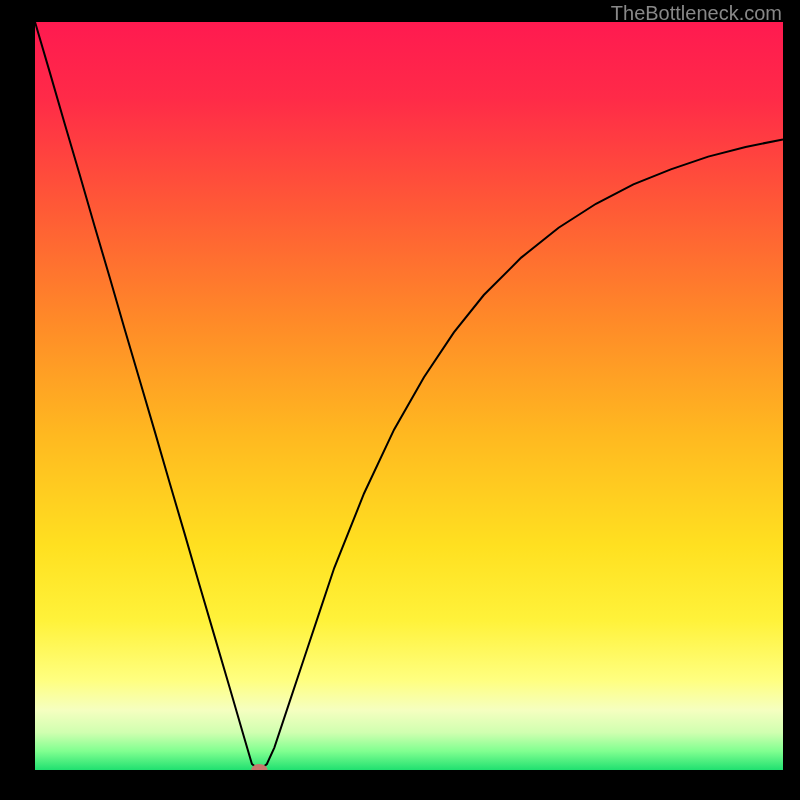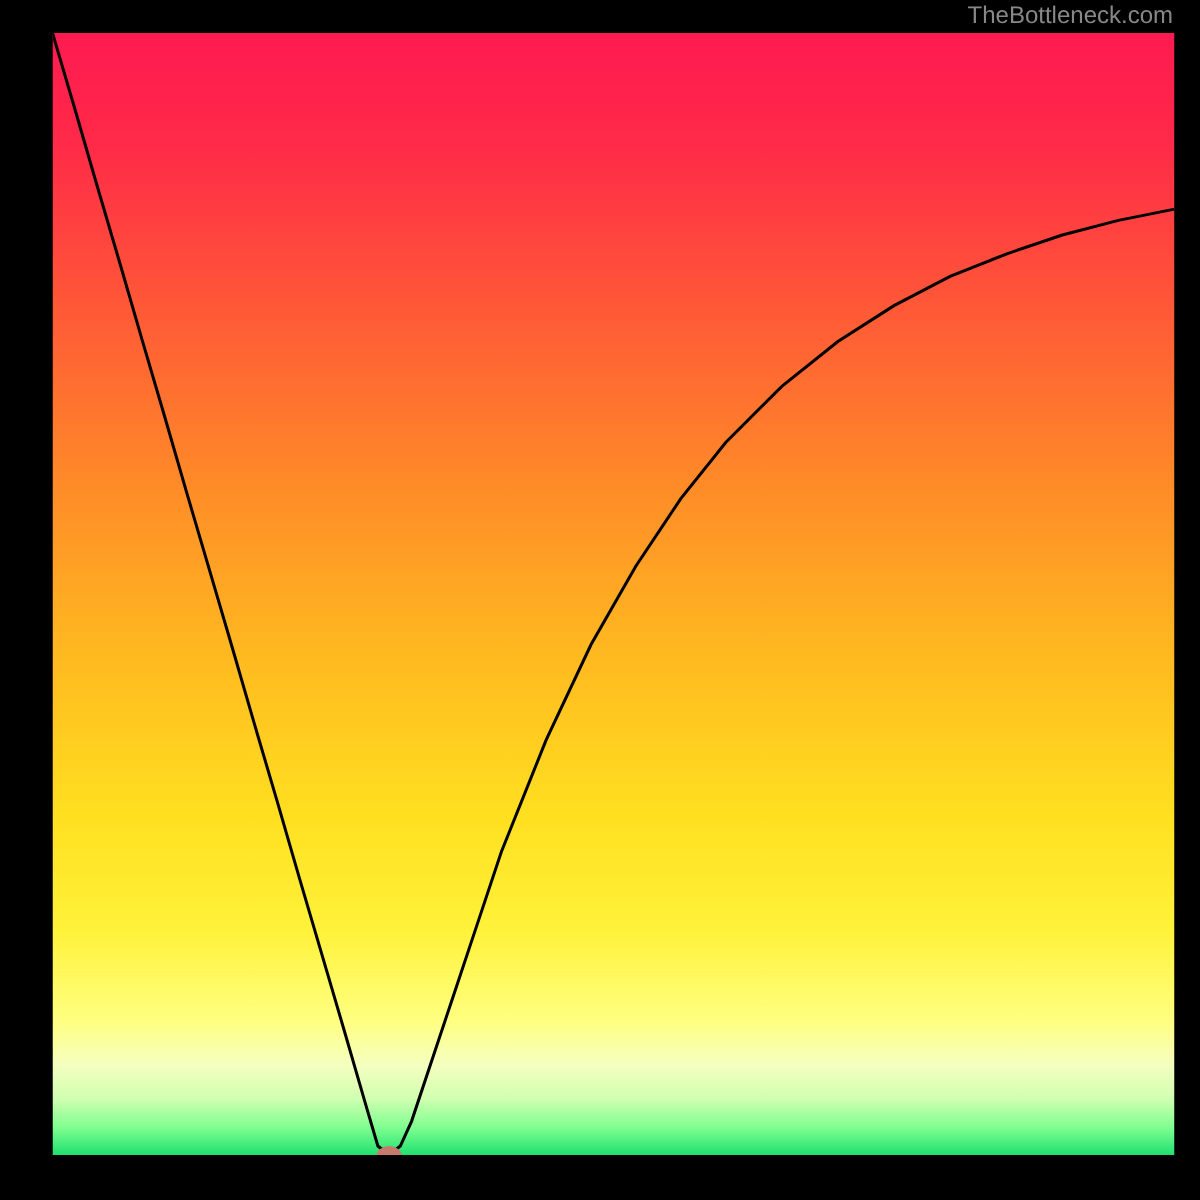--- a/index.html
+++ b/index.html
@@ -14,21 +14,21 @@
     width: 800px;
     height: 800px;
     background: #000;
   }
   .watermark {
     position: absolute;
     top: 2px;
     right: 18px;
     color: #888;
     font-family: Arial, Helvetica, sans-serif;
-    font-size: 16px;
+    font-size: 20px;
     font-weight: 500;
     z-index: 10;
   }
   .plot {
     position: absolute;
     left: 35px;
     top: 22px;
     width: 748px;
     height: 748px;
     display: block;

